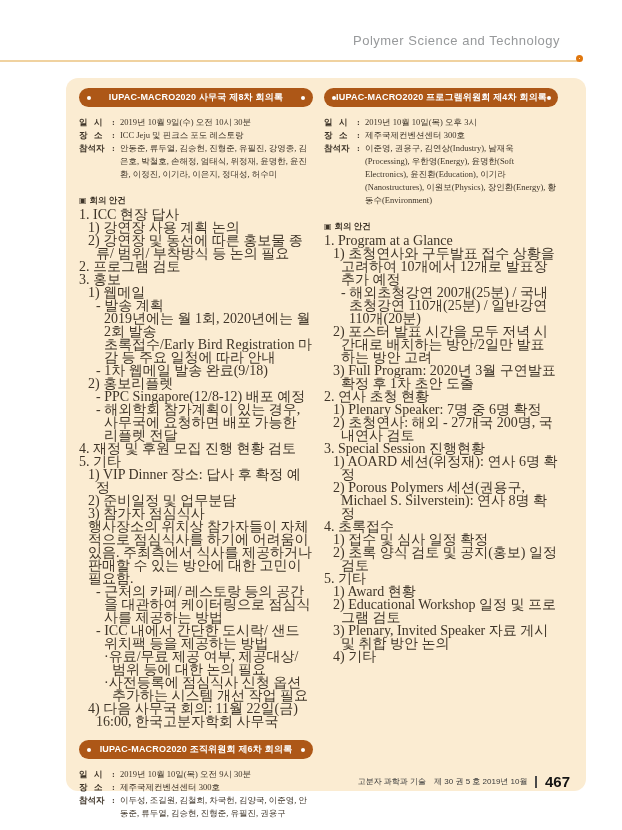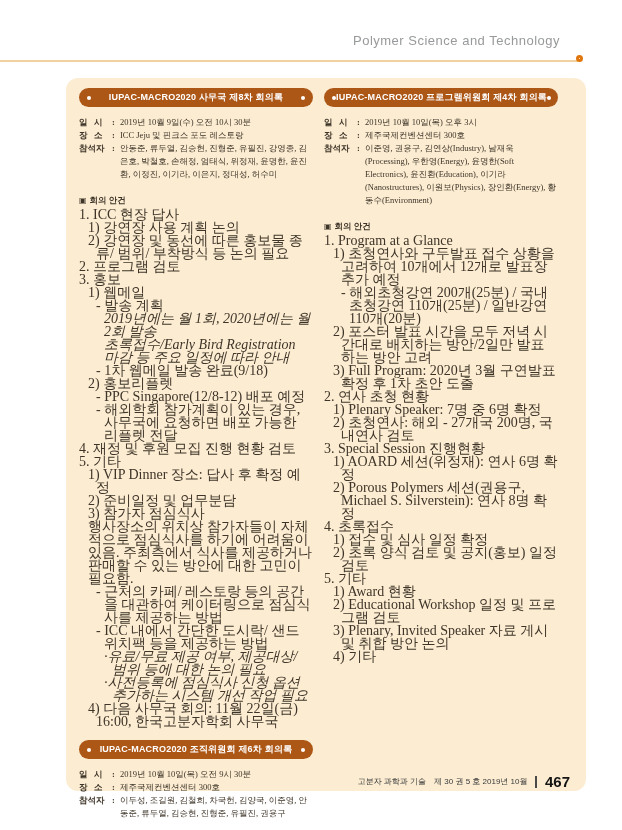--- a/index.html
+++ b/index.html
@@ -85,21 +85,21 @@
   .agenda-title .sq { font-size: 8px; margin-right: 3px; }
   .line {
     font-size: 14px;
     line-height: 13px;
     padding-left: 8px;
     text-indent: -8px;
   }
   .line.i0 { margin-left: 0; }
   .line.i1 { margin-left: 9px; }
   .line.i2 { margin-left: 17px; }
-  .line.i3 { margin-left: 25px; font-style: italic; }
+  .line.i3 { margin-left: 25px; }
   .line.plain { padding-left: 0; text-indent: 0; }
   .section-gap { height: 12px; }
   
   .page-footer {
     position: absolute;
     top: 773px; right: 52px;
     display: flex;
     align-items: center;
     font-family: "Liberation Sans", "DejaVu Sans", sans-serif;
     font-size: 8px;

